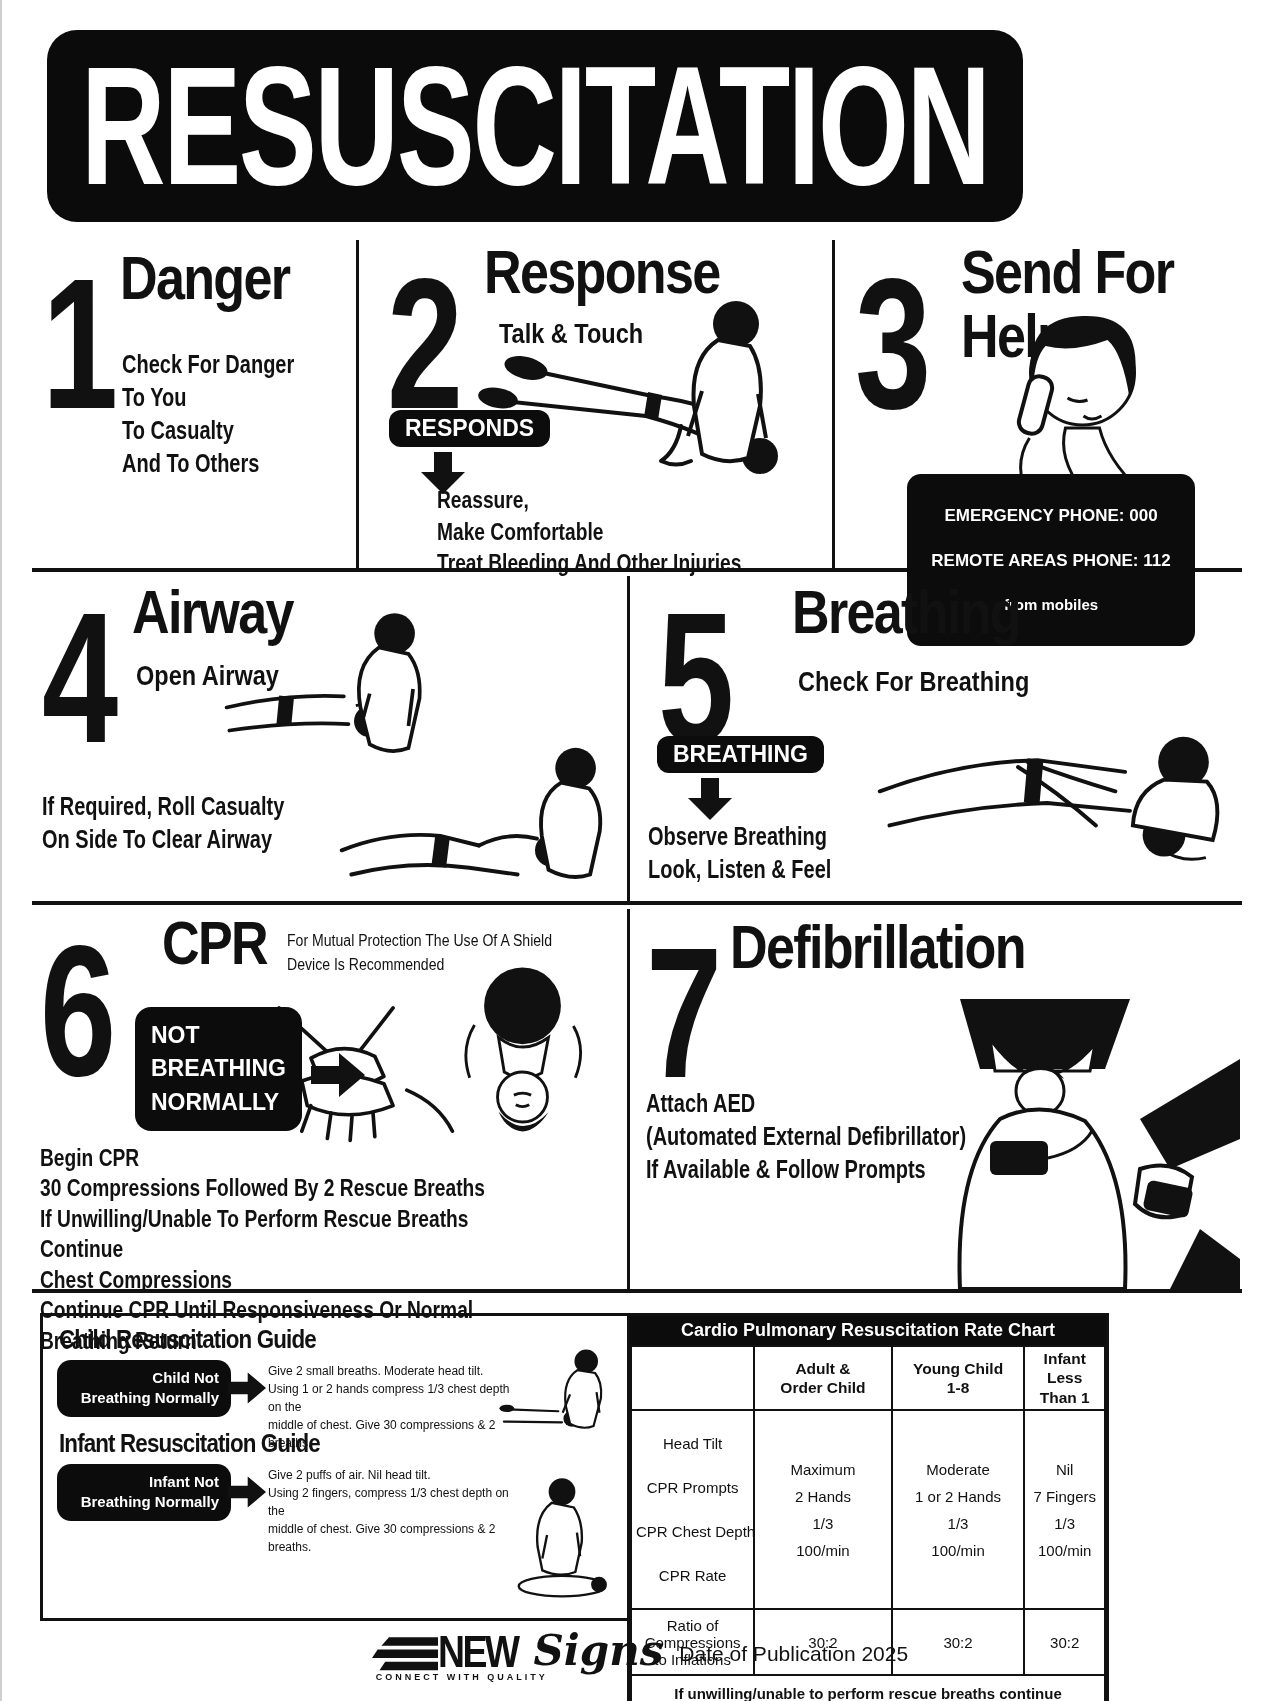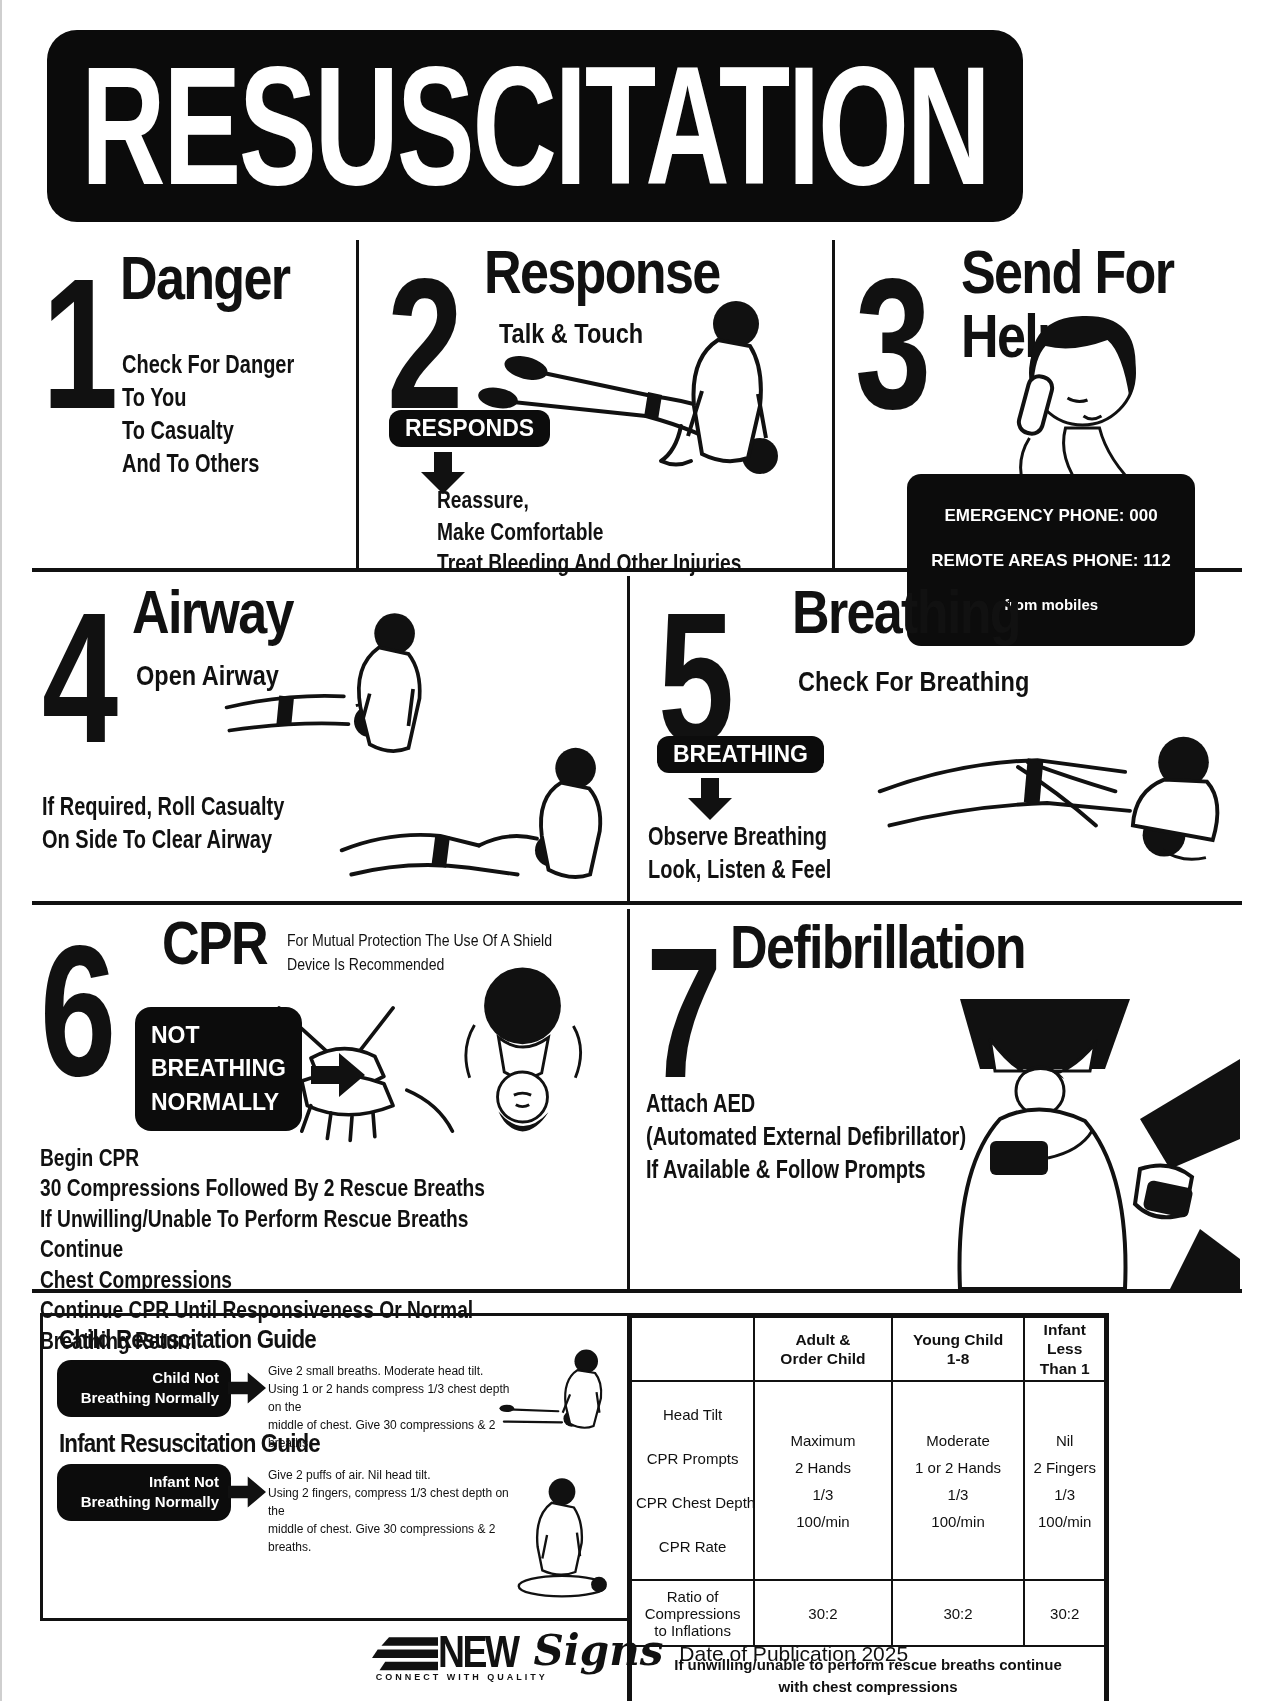--- a/index.html
+++ b/index.html
@@ -284,20 +284,21 @@
     <svg class="illus" style="left:460px;top:140px;" width="118" height="158" viewBox="0 0 150 170">
       <circle cx="75" cy="30" r="17" fill="#111"></circle>
       <path class="wh" d="M62 44 Q40 60 44 100 L50 130 Q72 140 92 132 L100 95 Q102 68 90 50 Z" stroke-width="3"></path>
       <path d="M56 85 L50 115 M94 82 L98 112" stroke="#111" stroke-width="3" fill="none"></path>
       <ellipse class="wh" cx="75" cy="150" rx="55" ry="13" stroke-width="3"></ellipse>
       <circle cx="122" cy="148" r="10" fill="#111"></circle>
     </svg>
   </div>
 
   <div class="rate-panel">
+    <div class="rate-title">Cardio Pulmonary Resuscitation Rate Chart</div>
     <table class="rate">
       <colgroup>
           <col style="width:26%">
           <col style="width:29%">
           <col style="width:28%">
           <col style="width:17%">
         </colgroup>
       <tbody>
           <tr>
         <th></th>
@@ -322,21 +323,21 @@
           <div>100/min</div>
         </td>
         <td class="stack">
           <div>Moderate</div>
           <div>1 or 2 Hands</div>
           <div>1/3</div>
           <div>100/min</div>
         </td>
         <td class="stack">
           <div>Nil</div>
-          <div>2 Fingers</div>
+          <div>7 Fingers</div>
           <div>1/3</div>
           <div>100/min</div>
         </td>
       </tr>
       <tr>
         <td class="lbl" style="height:60px;">Ratio of
 Compressions
 to Inflations</td>
         <td class="ratio-val">30:2</td>
         <td class="ratio-val">30:2</td>

